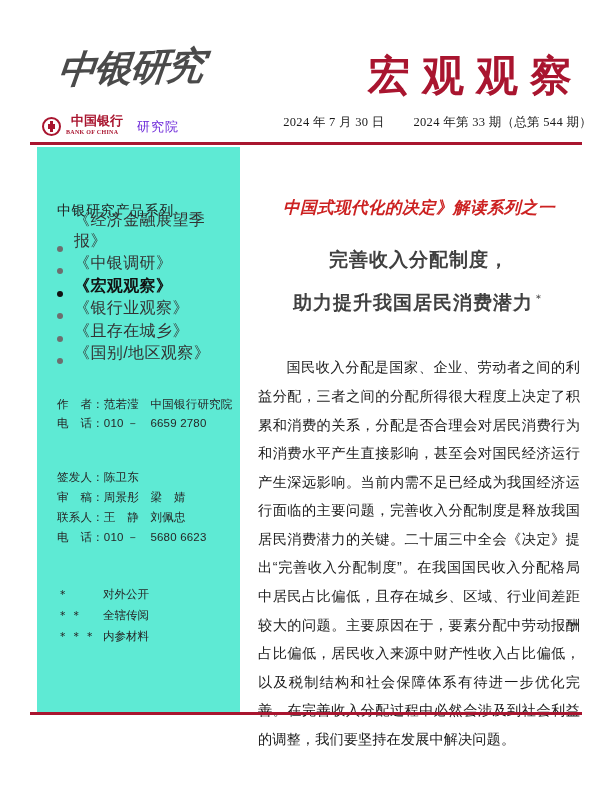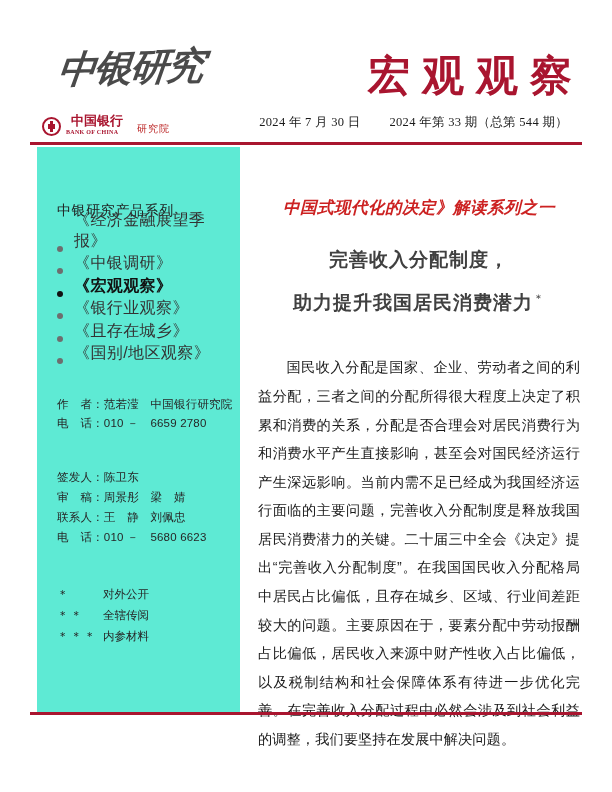--- a/index.html
+++ b/index.html
@@ -97,42 +97,42 @@
   }
   .boc-en {
     font-size: 6px;
     font-weight: 700;
     color: #a9152f;
     letter-spacing: 0.3px;
     line-height: 8px;
     margin-top: 1px;
   }
   .boc-inst {
-    font-size: 10px;
-    color: #b91c1c;
+    font-size: 13px;
+    color: #6d28d9;
     margin-left: 14px;
     letter-spacing: 1px;
     margin-top: 28px;
   }
 
   .header-title {
     position: absolute;
     right: 28px;
     top: 52px;
     font-family: "Liberation Sans", "DejaVu Sans", sans-serif;
     font-size: 42px;
     font-weight: 700;
     color: #a9152f;
     letter-spacing: 12px;
     line-height: 48px;
     white-space: nowrap;
   }
   .header-meta {
     position: absolute;
-    right: 44px;
+    right: 20px;
     top: 114px;
     font-size: 12.5px;
     color: #1a1a1a;
     white-space: nowrap;
     letter-spacing: 0.3px;
   }
   .header-meta .gapwide { display: inline-block; width: 22px; }
 
   .rule-top {
     position: absolute;

